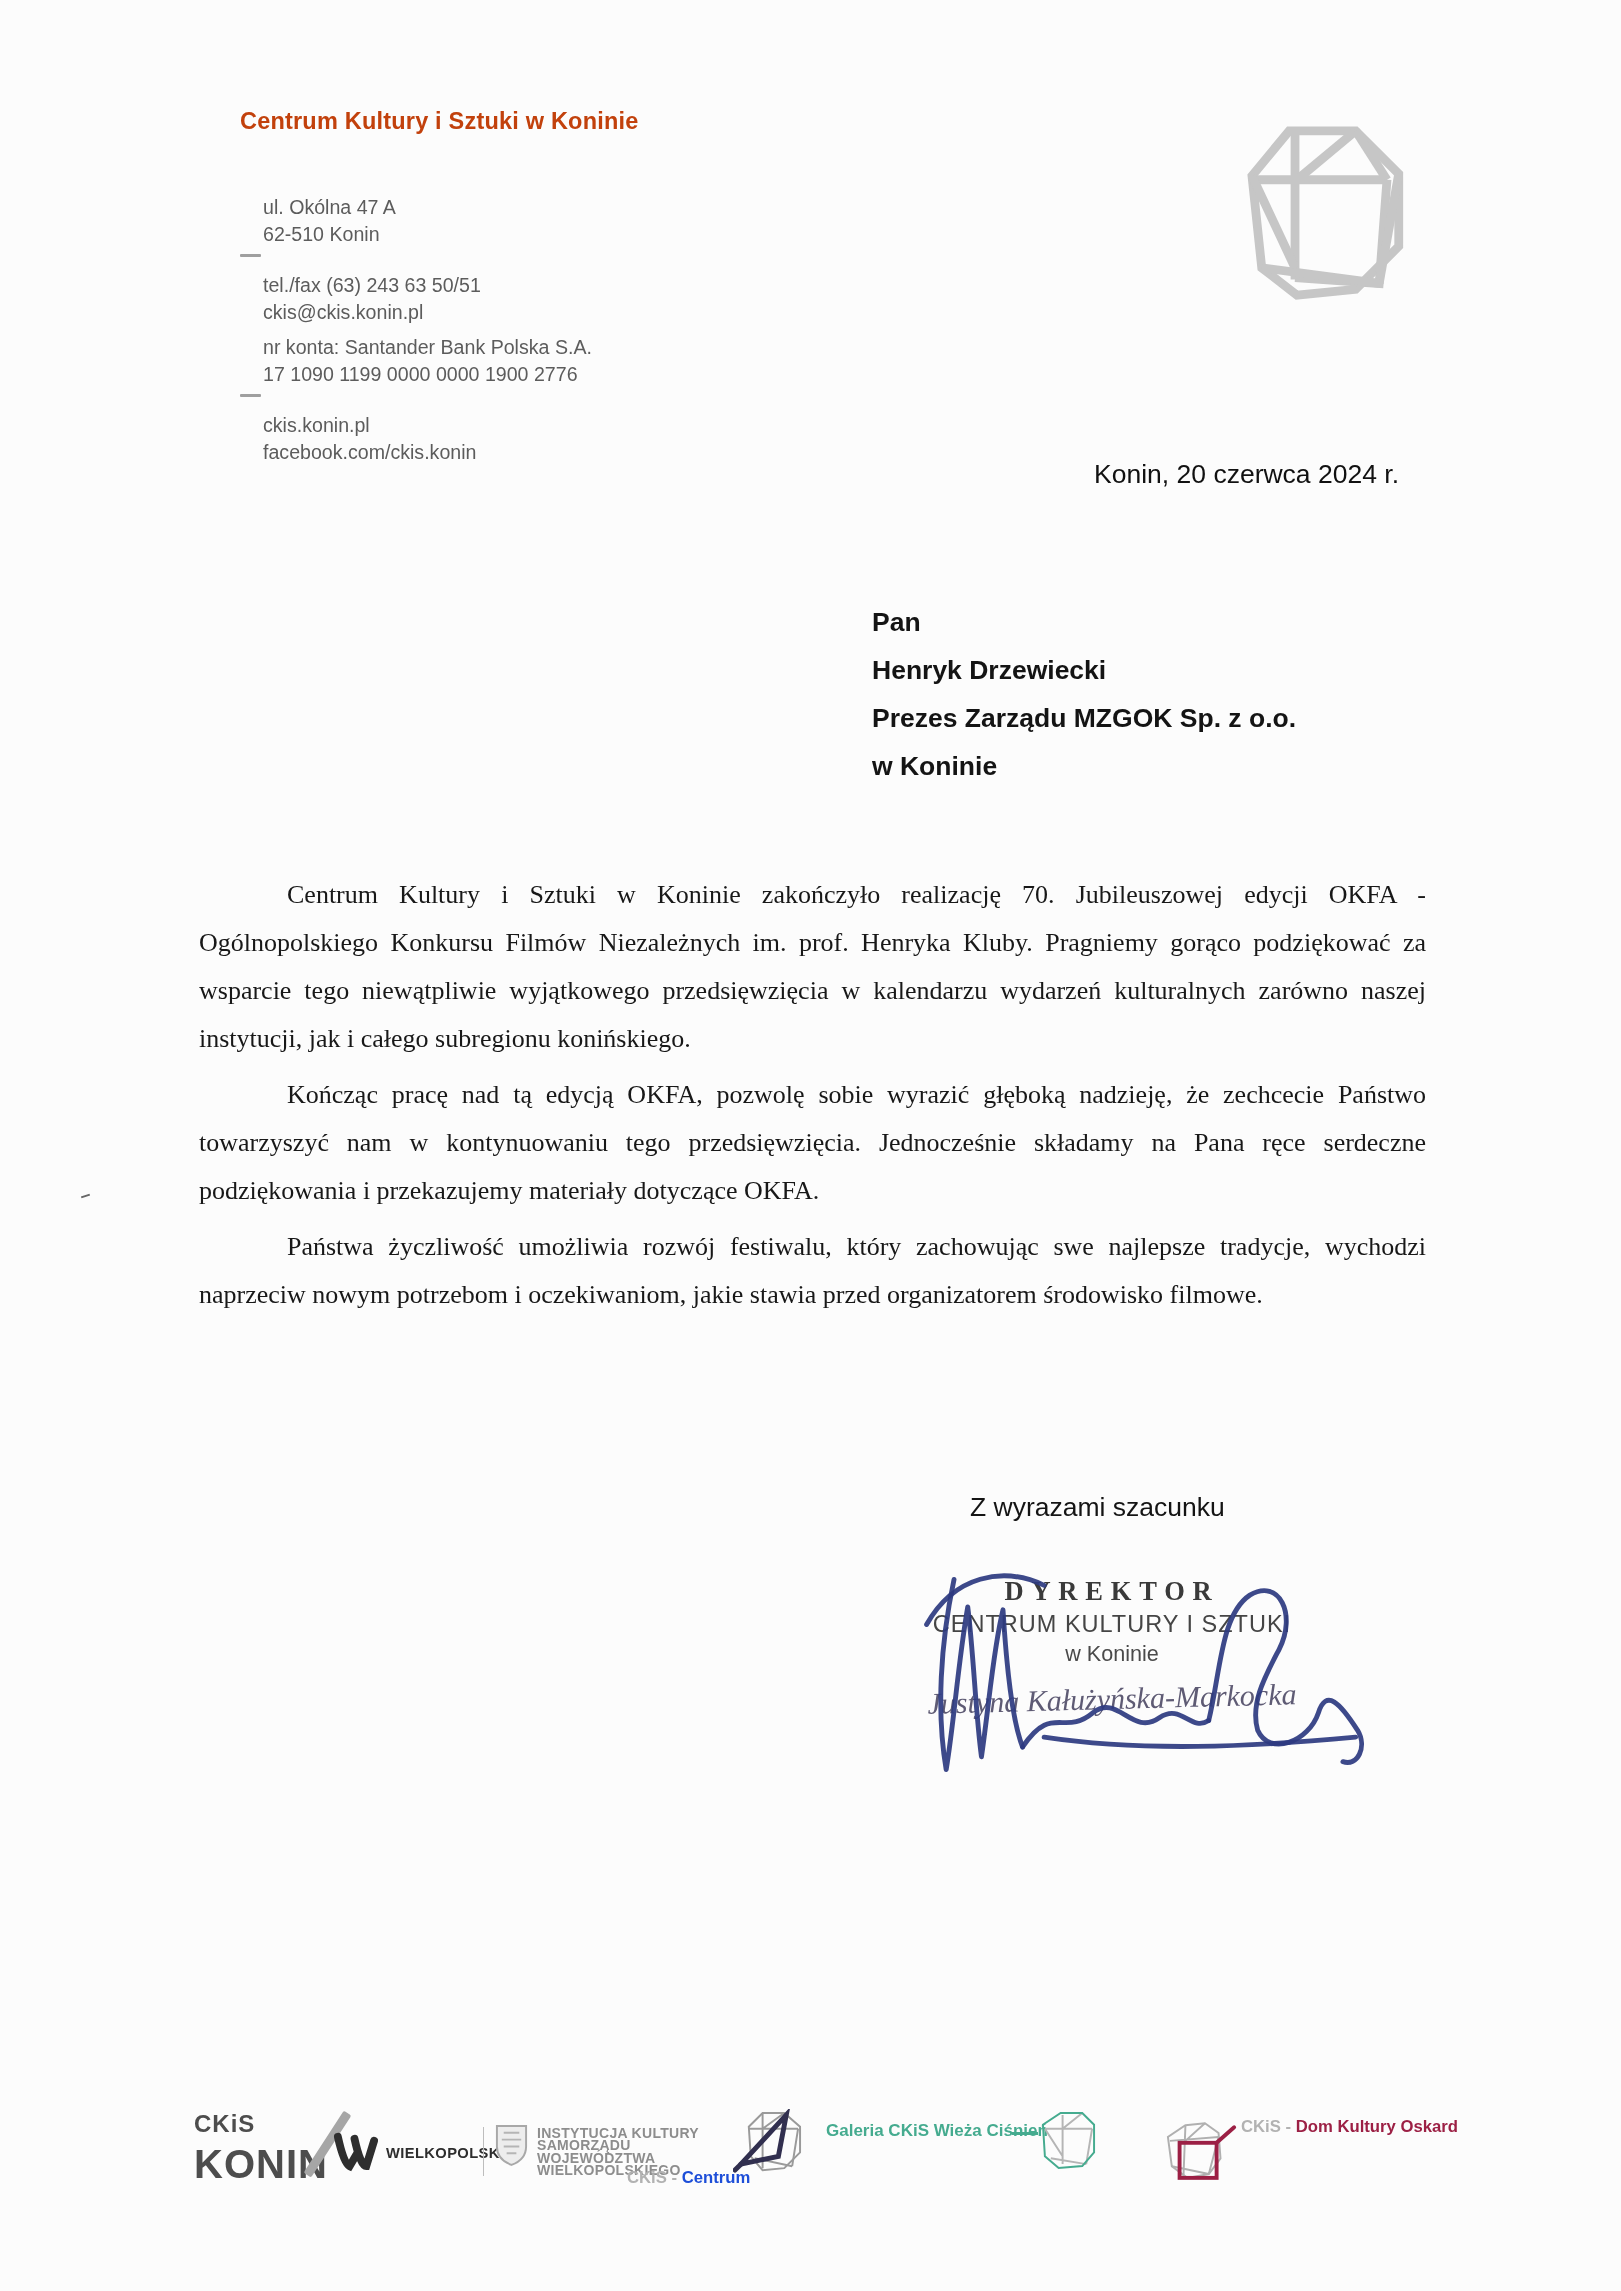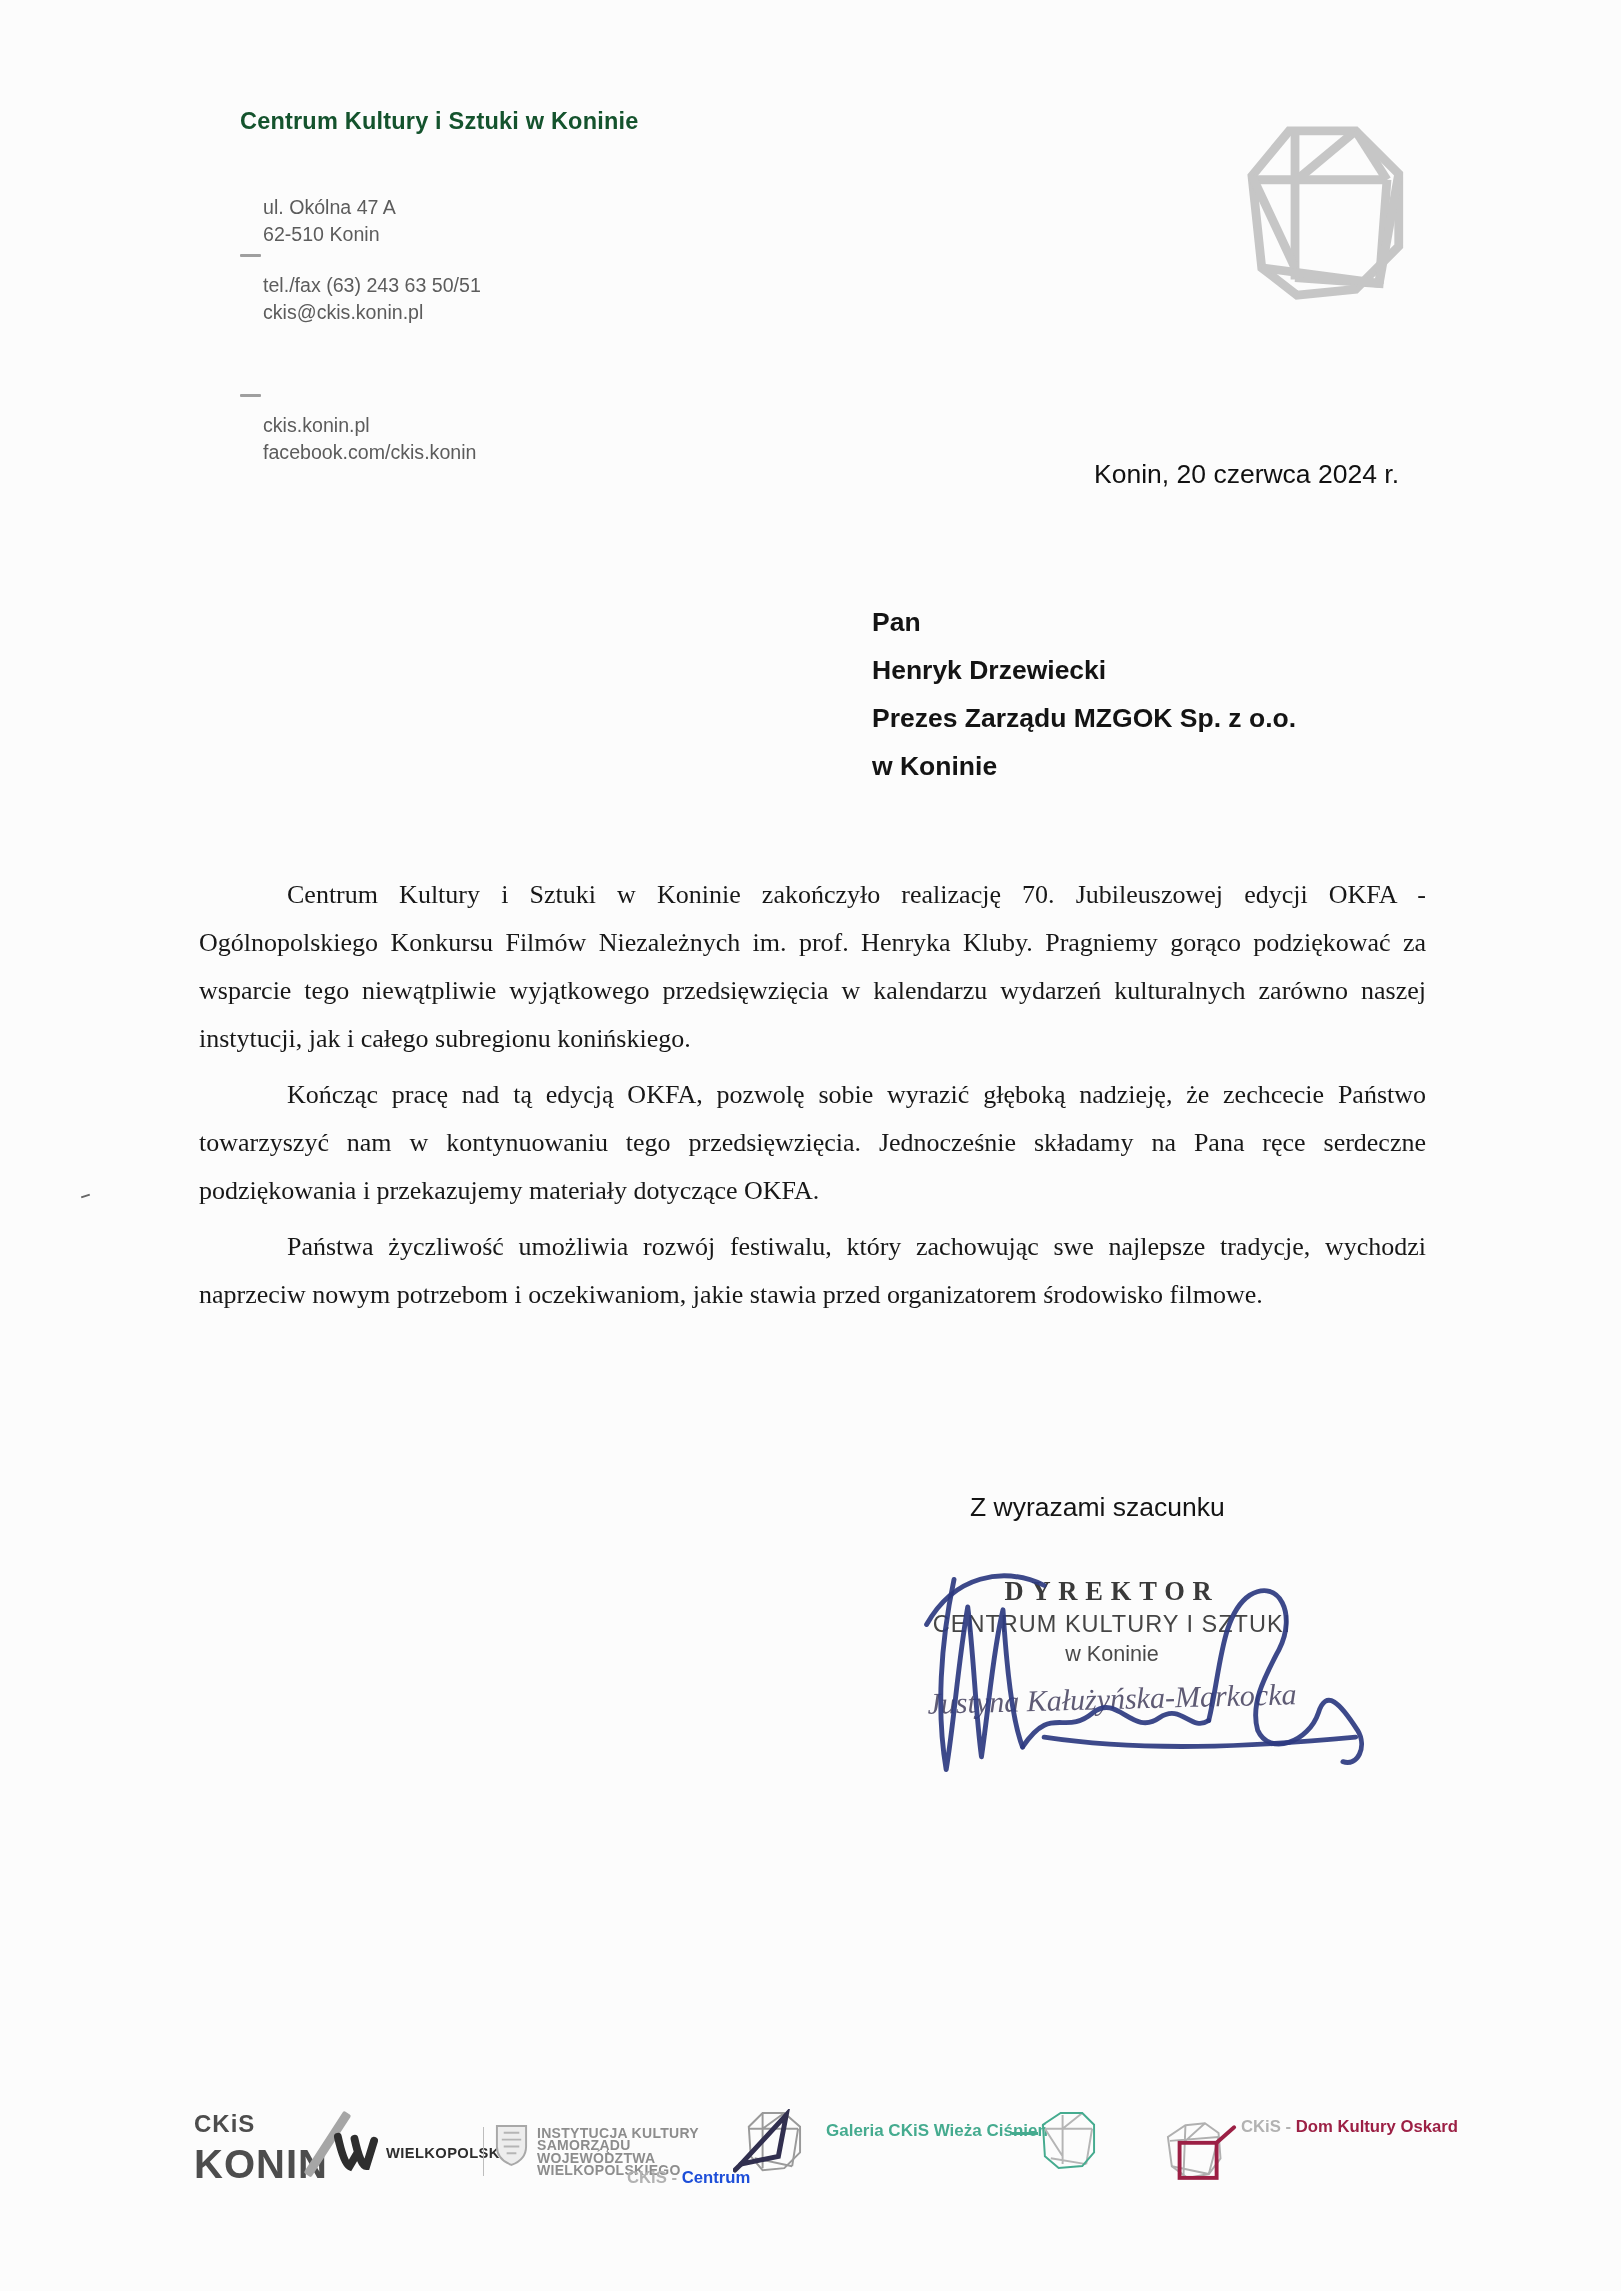--- a/index.html
+++ b/index.html
@@ -8,21 +8,21 @@
     width:1621px;height:2292px;
     margin:0 auto;
     background:#fcfcfc;
     font-family:"Liberation Sans", sans-serif;
     color:#1c1c1c;
     overflow:hidden;
   }
   
   .org-name{
     position:absolute;left:240px;top:108px;
-    font-size:23.5px;font-weight:bold;color:#14532d;letter-spacing:0.2px;
+    font-size:23.5px;font-weight:bold;color:#c2410c;letter-spacing:0.2px;
   }
   .lh-block{position:absolute;left:263px;font-size:19.6px;color:#5c5c5c;line-height:27.4px;}
   .lh-addr{top:194px;}
   .lh-phone{top:272px;}
   .lh-bank{top:334px;}
   .lh-web{top:412px;}
   .lh-dash{position:absolute;left:240px;width:20.6px;height:2.9px;background:#9f9f9f;border-radius:1px;}
   .lh-dash1{top:254px;}
   .lh-dash2{top:394px;}
   
@@ -86,20 +86,24 @@
     <div>ul. Okólna 47 A</div>
     <div>62-510 Konin</div>
   </div>
   <div class="lh-dash lh-dash1"></div>
 
   <div class="lh-block lh-phone">
     <div>tel./fax  (63) 243 63 50/51</div>
     <div>ckis@ckis.konin.pl</div>
   </div>
 
+  <div class="lh-block lh-bank">
+    <div>nr konta: Santander Bank Polska S.A.</div>
+    <div>17 1090 1199 0000 0000 1900 2776</div>
+  </div>
   <div class="lh-dash lh-dash2"></div>
 
   <div class="lh-block lh-web">
     <div>ckis.konin.pl</div>
     <div>facebook.com/ckis.konin</div>
   </div>
 
   <svg class="gem-logo" viewBox="0 0 176 186">
     <path d="M58,8 L126,8 L170,52 L170,126 L126,170 L66,176 L30,148 L20,54 Z"></path>
     <path d="M64,8 L64,160"></path>

